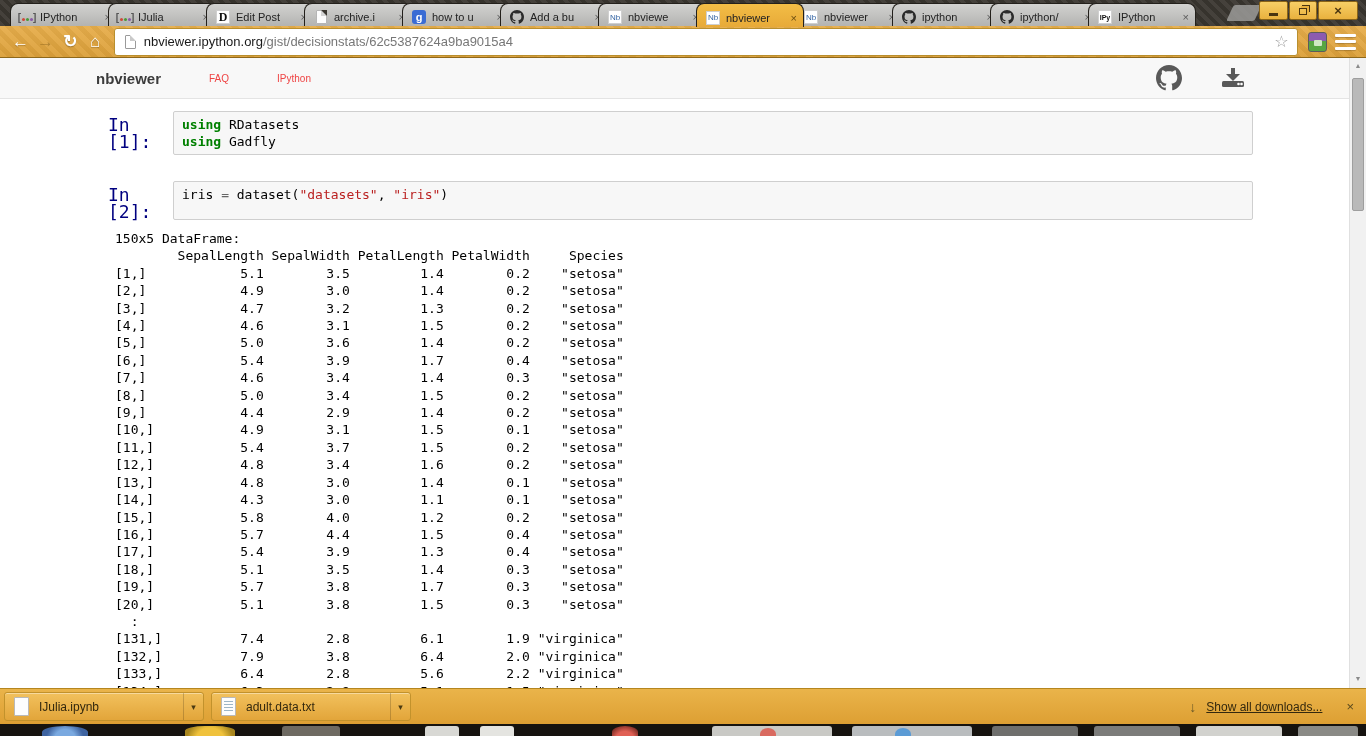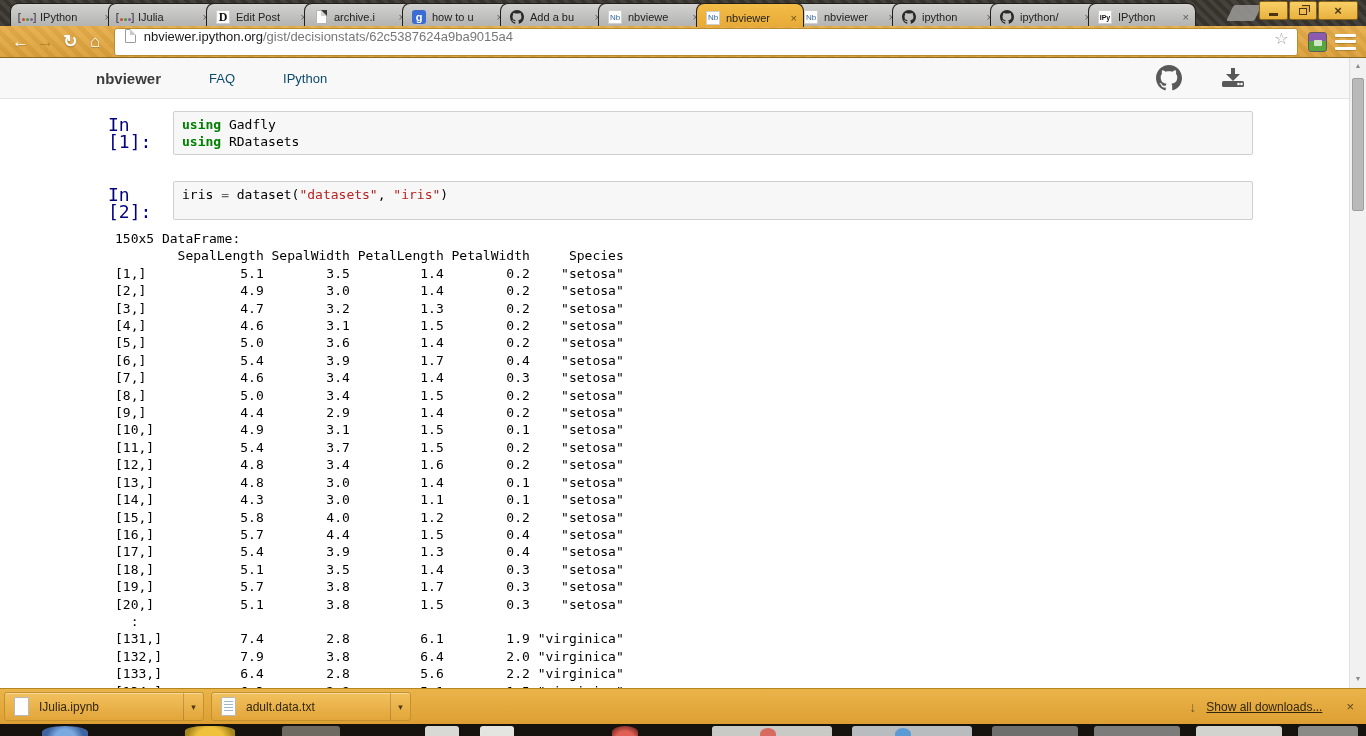--- a/index.html
+++ b/index.html
@@ -46,38 +46,38 @@
 
   
   .toolbar { position:absolute; top:26px; left:0; right:0; height:32px;
     background:linear-gradient(#edb349,#df9f33);
     border-bottom:1px solid #8e681b; display:flex; align-items:center; }
   .toolbar { background-image:linear-gradient(rgba(255,255,255,.08),rgba(0,0,0,.04)), repeating-linear-gradient(45deg, rgba(255,255,255,.05) 0 5px, rgba(0,0,0,.04) 5px 10px); background-color:#e5a73c; }
   .nav-btn { color:#fff; font-size:17px; font-weight:bold; width:26px; text-align:center; text-shadow:0 1px 1px rgba(0,0,0,.25); }
   .nav-btn.disabled { color:rgba(90,60,0,.35); text-shadow:none; }
   .nav-back { margin-left:8px; } .nav-home { margin-right:6px; }
   .omnibox { height:28px; flex:0 0 1184px; background:#fff; border:1px solid #b98f2e; border-radius:3px;
-    display:flex; padding:0 6px; }
+    display:flex; align-items:center; padding:0 6px; }
   .omni-page-icon { width:11px; height:14px; border:1px solid #9a9a9a; border-radius:1px; background:#fff; position:relative; margin:0 8px 0 4px; }
   .omni-page-icon:before { content:""; position:absolute; top:-1px; right:-1px; border:3px solid; border-color:#fff #fff #c9c9c9 #c9c9c9; }
   .url { font-size:13px; white-space:nowrap; overflow:hidden; flex:1; }
   .url-domain { color:#1a1a1a; } .url-path { color:#777; }
   .star-icon { color:#9a9a9a; font-size:16px; padding:0 2px; }
   .ext-icon { width:20px; height:20px; margin:0 8px 0 10px; border-radius:3px;
     background:linear-gradient(#8c5bb0 0 45%, #57a642 45% 100%); border:1px solid #5c5c5c; position:relative; }
   .ext-icon:before { content:""; position:absolute; left:5px; top:7px; width:8px; height:6px; background:#cfe8c4; border-radius:1px; }
   .menu-icon { width:22px; height:16px; margin-right:10px; display:flex; flex-direction:column; justify-content:space-between; }
   .menu-icon b { height:3px; background:#fff; border-radius:1px; box-shadow:0 1px 1px rgba(0,0,0,.2); }
 
   
   .page { position:absolute; top:58px; left:0; right:0; height:630px; background:#fff; overflow:hidden; }
   .site-header { height:41px; background:#f8f8f8; border-bottom:1px solid #e4e4e4;
     display:flex; align-items:center; }
   .brand { margin-left:96px; font-size:15px; font-weight:bold; color:#3c3c3c; }
-  .site-link { margin-left:48px; font-size:13px; color:#0c4a6e; }
+  .site-link { margin-left:48px; font-size:10px; color:#ef4444; }
   .header-icons { margin-left:auto; margin-right:120px; display:flex; align-items:center; gap:38px; }
   .gh-icon svg { display:block; }
   .dl-icon { width:26px; height:22px; position:relative; }
 
   
   .scrollbar { position:absolute; top:0; right:0; width:17px; height:630px; background:#f1f1f1; border-left:1px solid #e0e0e0; }
   .sb-btn { position:absolute; left:0; width:16px; height:15px; color:#8a8a8a; font-size:7px; text-align:center; line-height:15px; }
   .sb-up { top:0; } .sb-down { bottom:2px; }
   .sb-thumb { position:absolute; left:2px; top:20px; width:12px; height:133px; background:#b9b9b9; border:1px solid #9e9e9e; border-radius:2px; }
 
@@ -267,22 +267,22 @@
               <circle cx="21.5" cy="17" r="1.3" fill="#fff"></circle>
             </svg>
         </span>
       </span>
     </div>
 
     <div class="content" id="cells">
         <div class="cell-row">
           <div class="prompt in">In [1]:</div>
           <div class="inputbox">
+            <div class="code"><span class="tk-kw">using</span><span class="tk-pl"> RDatasets</span></div>
             <div class="code"><span class="tk-kw">using</span><span class="tk-pl"> Gadfly</span></div>
-            <div class="code"><span class="tk-kw">using</span><span class="tk-pl"> RDatasets</span></div>
           </div>
         </div>
         <div class="cell-gap1"></div>
         <div class="cell-row">
           <div class="prompt in">In [2]:</div>
           <div class="inputbox">
             <div class="code"><span class="tk-pl">iris </span><span class="tk-op">=</span><span class="tk-pl"> dataset(</span><span class="tk-str">"datasets"</span><span class="tk-pl">, </span><span class="tk-str">"iris"</span><span class="tk-pl">)</span></div>
           </div>
         </div>
         <div class="cell-gap2"></div>

